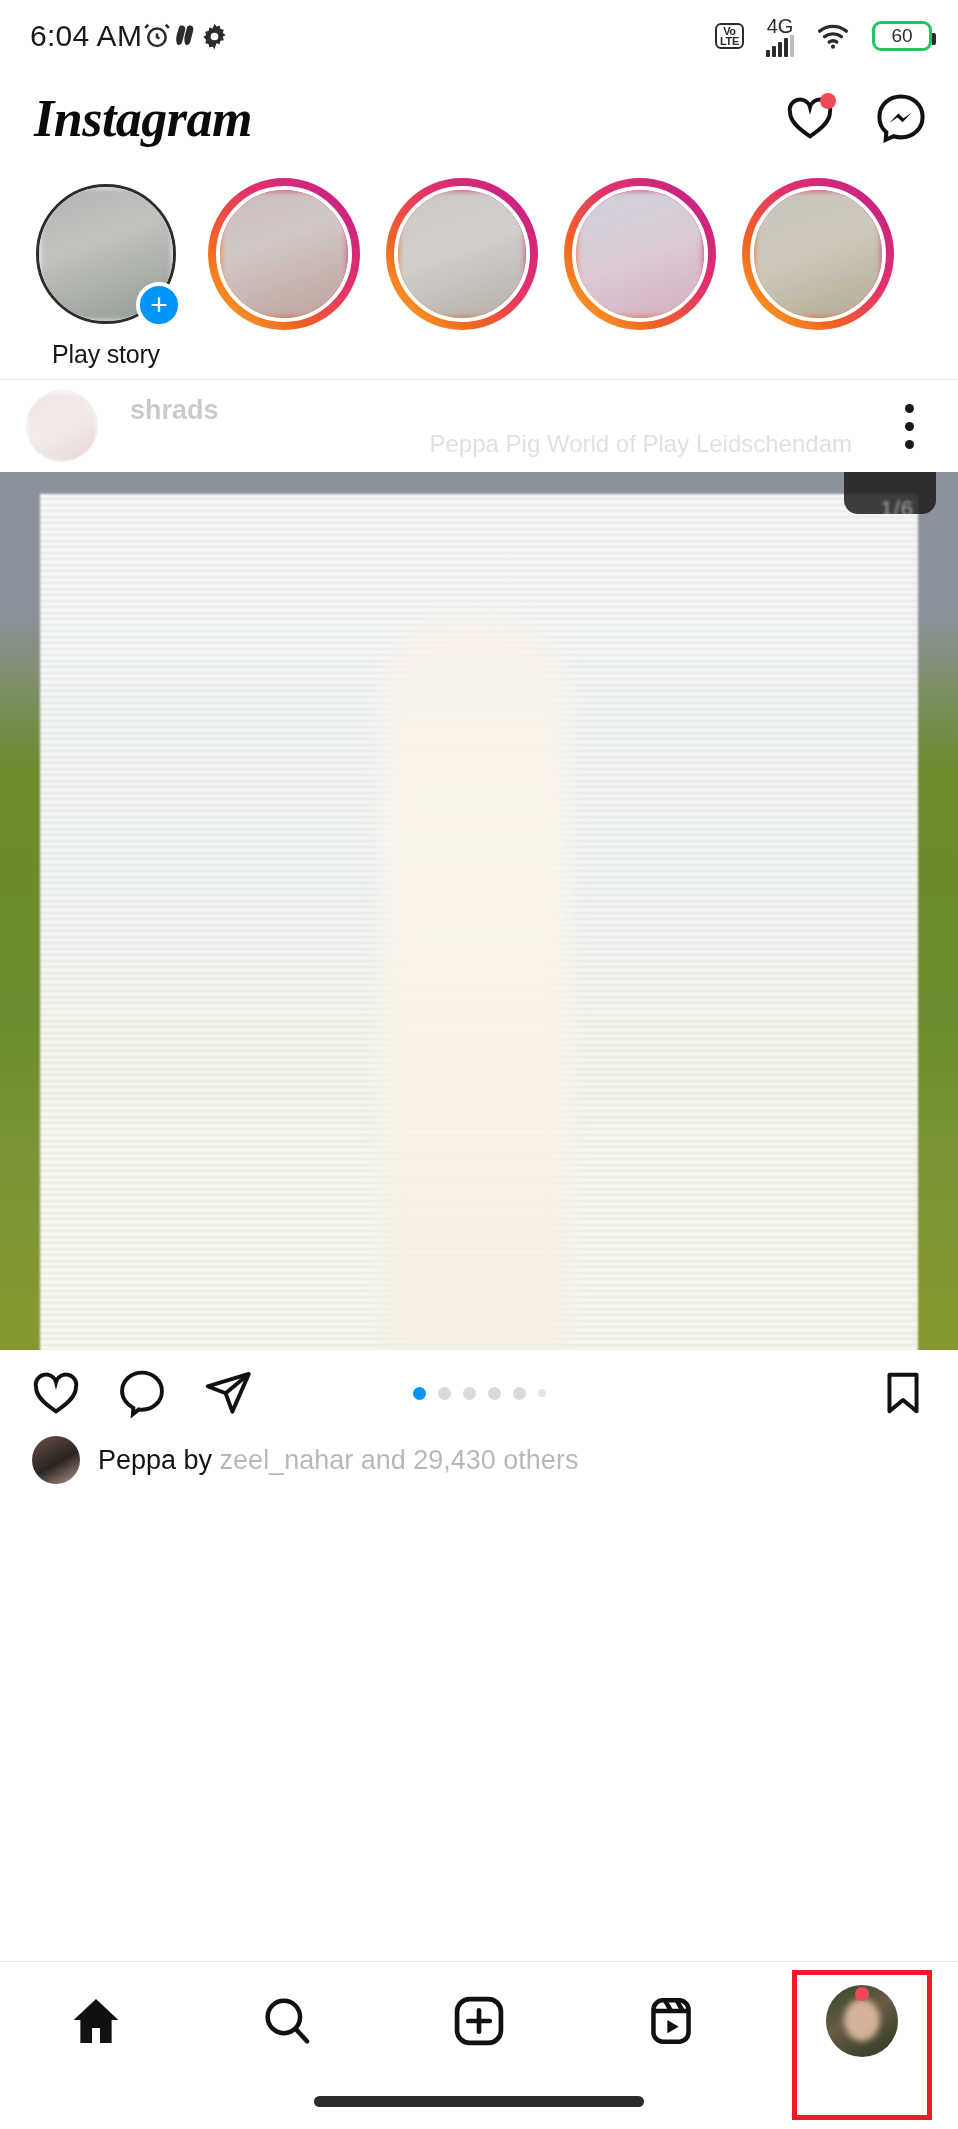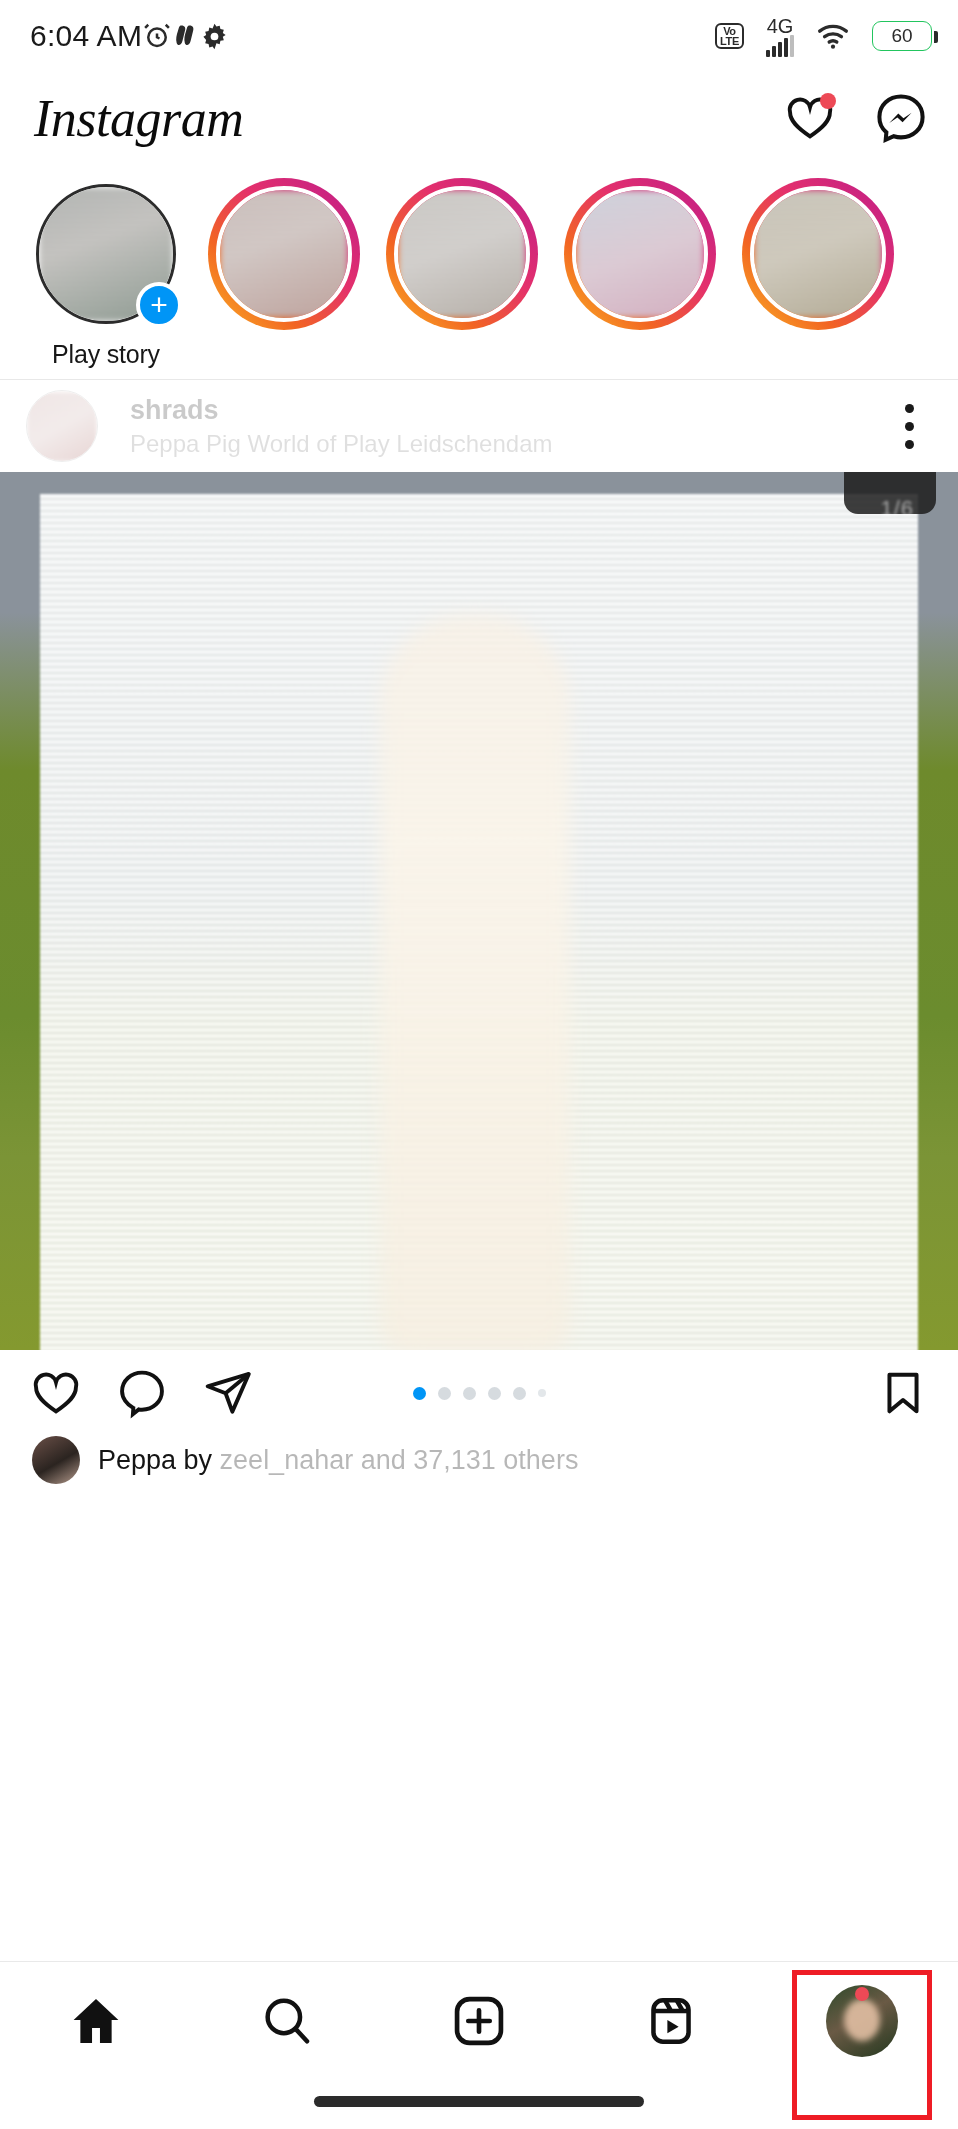--- a/index.html
+++ b/index.html
@@ -28,35 +28,35 @@
   .net{ display:flex; flex-direction:column; align-items:center; line-height:1; }
   .net .g{ font-size:20px; color:#2b2b2b; margin-bottom:1px; }
   .bars{ display:flex; align-items:flex-end; gap:2px; height:20px; }
   .bars i{ width:4px; background:#2b2b2b; display:block; border-radius:1px; }
   .bars i:nth-child(1){height:7px}
   .bars i:nth-child(2){height:11px}
   .bars i:nth-child(3){height:15px}
   .bars i:nth-child(4){height:19px}
   .bars i:nth-child(5){height:22px;background:#bdbdbd}
   .batt{
-    width:60px; height:30px; border:1px solid #22c55e; border-radius:9px;
+    width:60px; height:30px; border:3px solid #22c55e; border-radius:9px;
     display:flex; align-items:center; justify-content:center; position:relative;
   }
   .batt:after{ content:""; position:absolute; right:-7px; top:9px; width:4px;height:12px;
     background:#2b2b2b; border-radius:0 2px 2px 0;}
   .batt span{ font-size:19px; font-weight:500; color:#2b2b2b; }
 
   
   .ig-header{
     height:92px; display:flex; align-items:center;
     justify-content:space-between; padding:0 30px 0 34px;
   }
   .ig-logo{
     font-family:"Liberation Serif", serif;
-    font-size:52px; font-style:italic; font-weight:400;
+    font-size:52px; font-style:italic; font-weight:700;
     color:#0b0b0b; letter-spacing:-.5px;text-align:right;
   }
   .hdr-icons{ display:flex; align-items:center; gap:38px; }
   .dot-badge{ position:relative; display:inline-flex; }
   .dot-badge:after{
     content:""; position:absolute; top:1px; right:0px;
     width:16px;height:16px;border-radius:50%;background:#ED4956;
   }
 
   
@@ -110,21 +110,21 @@
   .ph-av{
     width:72px;height:72px;border-radius:50%;overflow:hidden;flex:0 0 auto;
     border:1px solid #eee;
   }
   .ph-av .blur{ filter:blur(2.5px); background:
       repeating-linear-gradient(0deg,rgba(180,150,150,.35) 0 2px,rgba(255,255,255,.5) 2px 5px),
       linear-gradient(150deg,#f6eceb 0%,#fbf6f5 50%,#e8cfcd 100%); }
   .ph-txt{ flex:1; display:flex; flex-direction:column; gap:4px; min-width:0; }
   .ph-user{ font-size:27px; font-weight:700; color:#141414; opacity:.22; }
   .ph-loc{ font-size:24px; color:#141414; opacity:.13; white-space:nowrap;
-    overflow:hidden; text-overflow:ellipsis; }
+    overflow:hidden; text-overflow:ellipsis;text-align:right; }
   .kebab{ width:50px;height:60px;display:flex;flex-direction:column;align-items:center;
     justify-content:center;gap:9px; flex:0 0 auto;}
   .kebab i{ width:9px;height:9px;border-radius:50%;background:#1a1a1a;display:block; }
 
   .post-media{
     position:relative; width:958px; height:878px; overflow:hidden;
     background:linear-gradient(180deg,#8a929b 0%,#8a929b 16%,#6e8a2c 34%,#6b8c2e 62%,#7b9436 78%,#84992f 100%);
   }
   .media-inner{
     position:absolute; left:40px; top:22px; width:878px; height:1116px;
@@ -364,21 +364,21 @@
         <svg width="50" height="50" viewBox="0 0 24 24" fill="none" stroke="#111" stroke-width="1.9" stroke-linejoin="round">
           <path d="M5.5 3.2h13v17.6L12 15.4l-6.5 5.4z"></path>
         </svg>
       </span>
     </div>
   </div>
 
   <div class="likes">
     <div class="likes-av"></div>
     <div class="likes-txt">
-      <span>Peppa by </span><span class="faded">zeel_nahar</span><span class="faded"> and 37,131 others</span>
+      <span>Peppa by </span><span class="faded">zeel_nahar</span><span class="faded"> and 29,430 others</span>
     </div>
   </div>
 
   <div class="tabbar">
     <div class="tabs">
       <div class="tab">
         <span class="ic">
           <svg width="56" height="56" viewBox="0 0 24 24" fill="#111">
             <path d="M12 2.6L2.4 11.6h2.9v9.8h5V15h3.4v6.4h5v-9.8h2.9z"></path>
           </svg>

